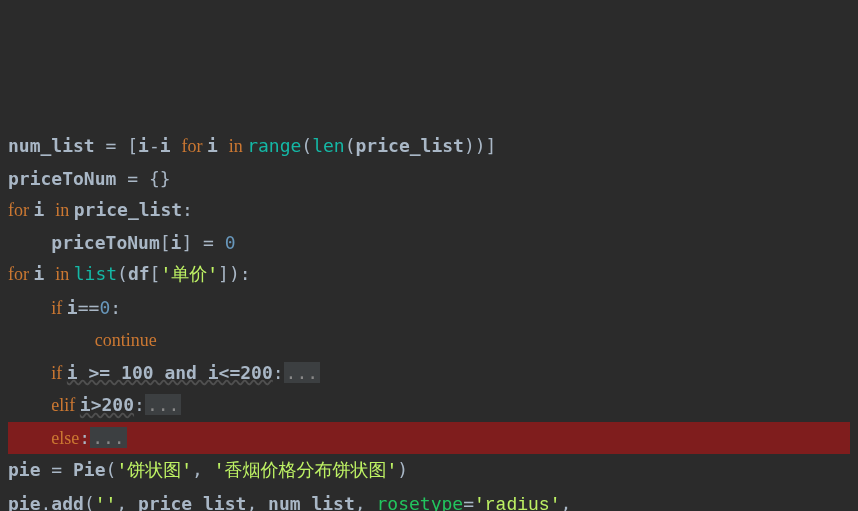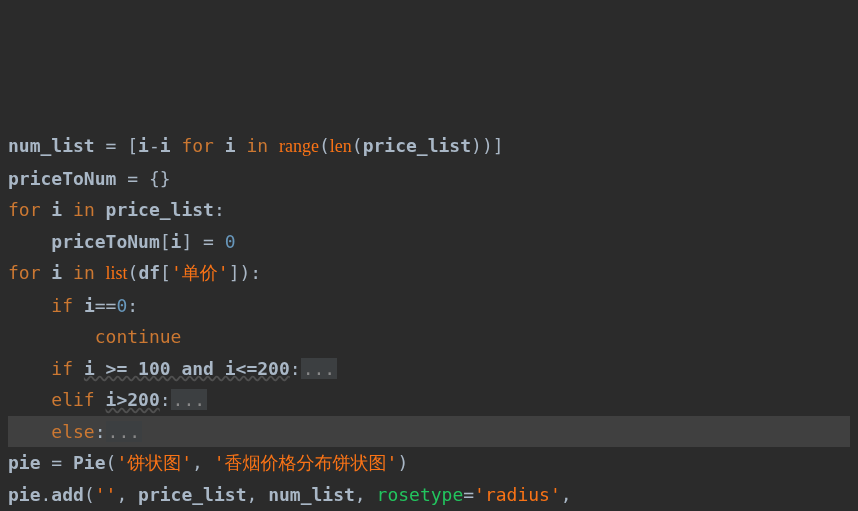--- a/index.html
+++ b/index.html
@@ -17,28 +17,28 @@
       width: 858px;
       height: 511px;
       overflow: hidden;
       white-space: pre;
     }
     .line {
       display: block;
       min-height: 31px;
     }
     .line.highlight {
-      background: #404040;
+      background: #7f1d1d;
     }
     .var { color: #a9b7c6; font-weight: bold; }
     .op { color: #a9b7c6; }
-    .keyword { color: #cc7832; }
-    .builtin { color: #f97316; font-family: Liberation Serif, serif; }
+    .keyword { color: #cc7832; font-family: Liberation Serif, serif; }
+    .builtin { color: #14b8a6; }
     .number { color: #6897bb; }
-    .string { color: #f97316; }
+    .string { color: #bef264; font-family: Liberation Mono, monospace; }
     .param { color: #22c55e; }
     .fold { color: #888; background: #3c3f41; padding: 0 2px; }
     .wavy { text-decoration: underline wavy #505050; text-align: right; }
   </style>
 </head>
 <body>
 
 
 
 <div><span class="line"><span class="var">num_list</span><span class="op"> = [</span><span class="var">i</span><span class="op">-</span><span class="var">i </span><span class="keyword">for </span><span class="var">i </span><span class="keyword">in </span><span class="builtin">range</span><span class="op">(</span><span class="builtin">len</span><span class="op">(</span><span class="var">price_list</span><span class="op">))]</span></span><span class="line"><span class="var">priceToNum</span><span class="op"> = {}</span></span><span class="line"><span class="keyword">for </span><span class="var">i </span><span class="keyword">in </span><span class="var">price_list</span><span class="op">:</span></span><span class="line"><span>    </span><span class="var">priceToNum</span><span class="op">[</span><span class="var">i</span><span class="op">] = </span><span class="number">0</span></span><span class="line"><span class="keyword">for </span><span class="var">i </span><span class="keyword">in </span><span class="builtin">list</span><span class="op">(</span><span class="var">df</span><span class="op">[</span><span class="string">'单价'</span><span class="op">]):</span></span><span class="line"><span>    </span><span class="keyword">if </span><span class="var">i</span><span class="op">==</span><span class="number">0</span><span class="op">:</span></span><span class="line"><span>        </span><span class="keyword">continue</span></span><span class="line"><span>    </span><span class="keyword">if </span><span class="var wavy">i &gt;= 100 and i&lt;=200</span><span class="op">:</span><span class="fold">...</span></span><span class="line"><span>    </span><span class="keyword">elif </span><span class="var wavy">i&gt;200</span><span class="op">:</span><span class="fold">...</span></span><span class="line highlight"><span>    </span><span class="keyword">else</span><span class="op">:</span><span class="fold">...</span></span><span class="line"><span class="var">pie</span><span class="op"> = </span><span class="var">Pie</span><span class="op">(</span><span class="string">'饼状图'</span><span class="op">, </span><span class="string">'香烟价格分布饼状图'</span><span class="op">)</span></span><span class="line"><span class="var">pie</span><span class="op">.</span><span class="var">add</span><span class="op">(</span><span class="string">''</span><span class="op">, </span><span class="var">price_list</span><span class="op">, </span><span class="var">num_list</span><span class="op">, </span><span class="param">rosetype</span><span class="op">=</span><span class="string">'radius'</span><span class="op">,</span></span><span class="line"></span></div>

